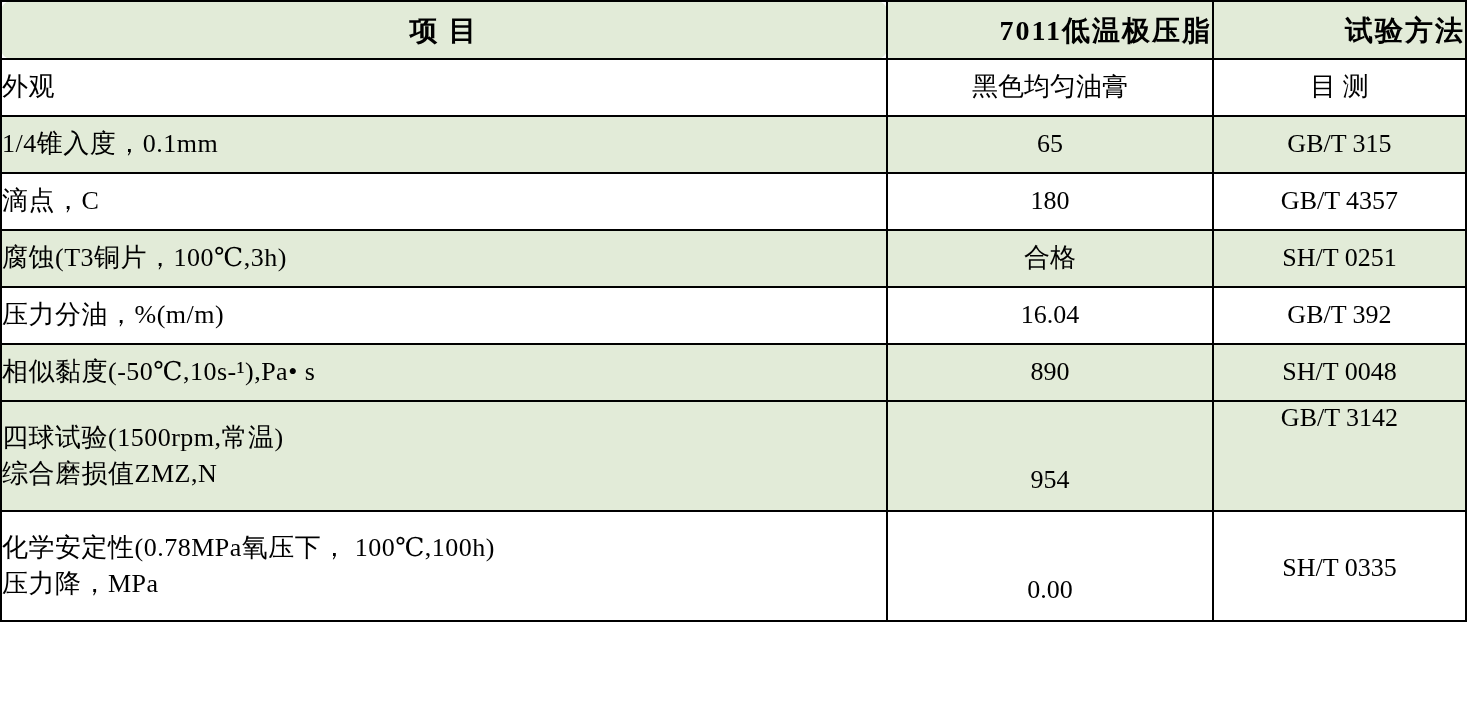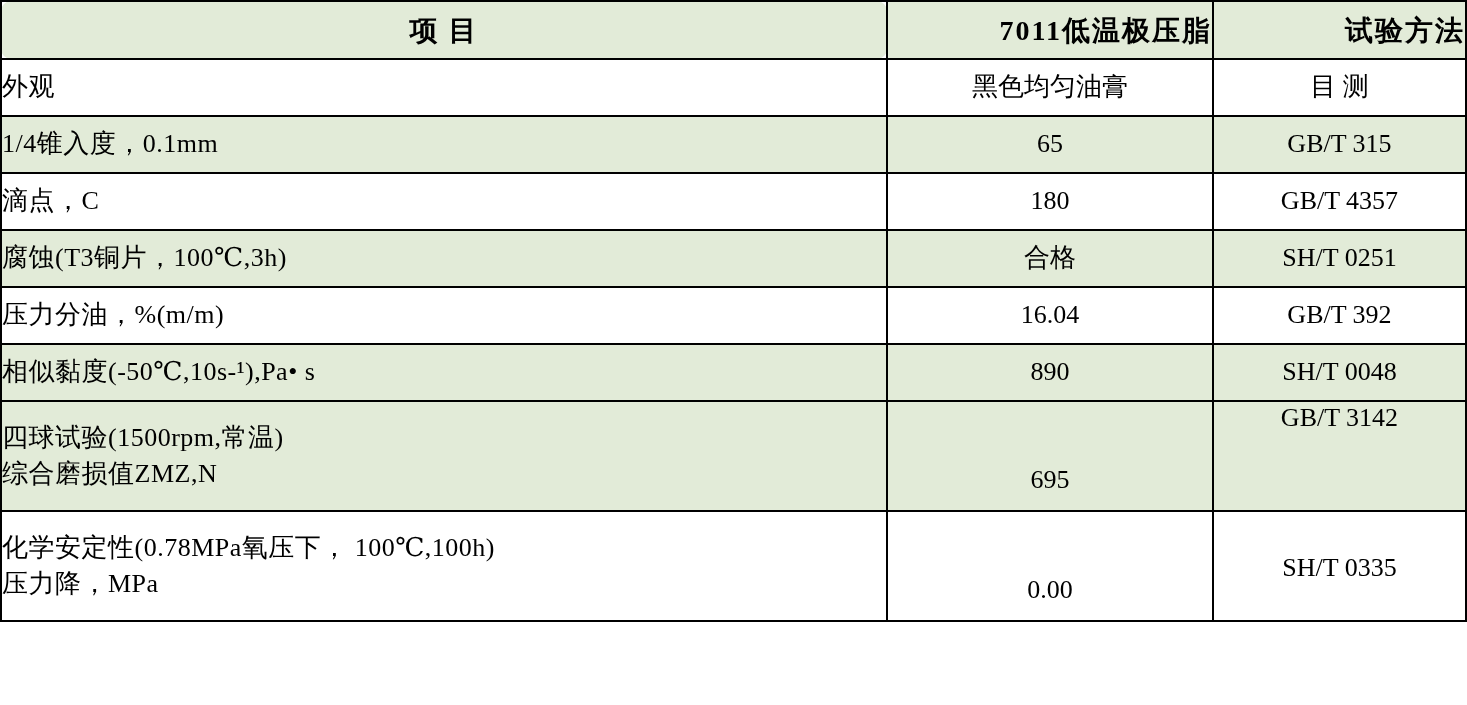--- a/index.html
+++ b/index.html
@@ -143,21 +143,21 @@
 
 
     <tr class="row-shade r-tall">
       <td class="cell-item">
         <div class="stack">
           <div class="line1">四球试验(1500rpm,常温)</div>
           <div class="line2">综合磨损值ZMZ,N</div>
         </div>
       </td>
       <td class="cell-center">
-        <div class="stack-val">695</div>
+        <div class="stack-val">954</div>
       </td>
       <td class="cell-center">
         <div class="stack-method">GB/T 3142</div>
       </td>
     </tr>
 
     <tr class="row-plain r-tall">
       <td class="cell-item">
         <div class="stack">
           <div class="line1">化学安定性(0.78MPa氧压下， 100℃,100h)</div>

